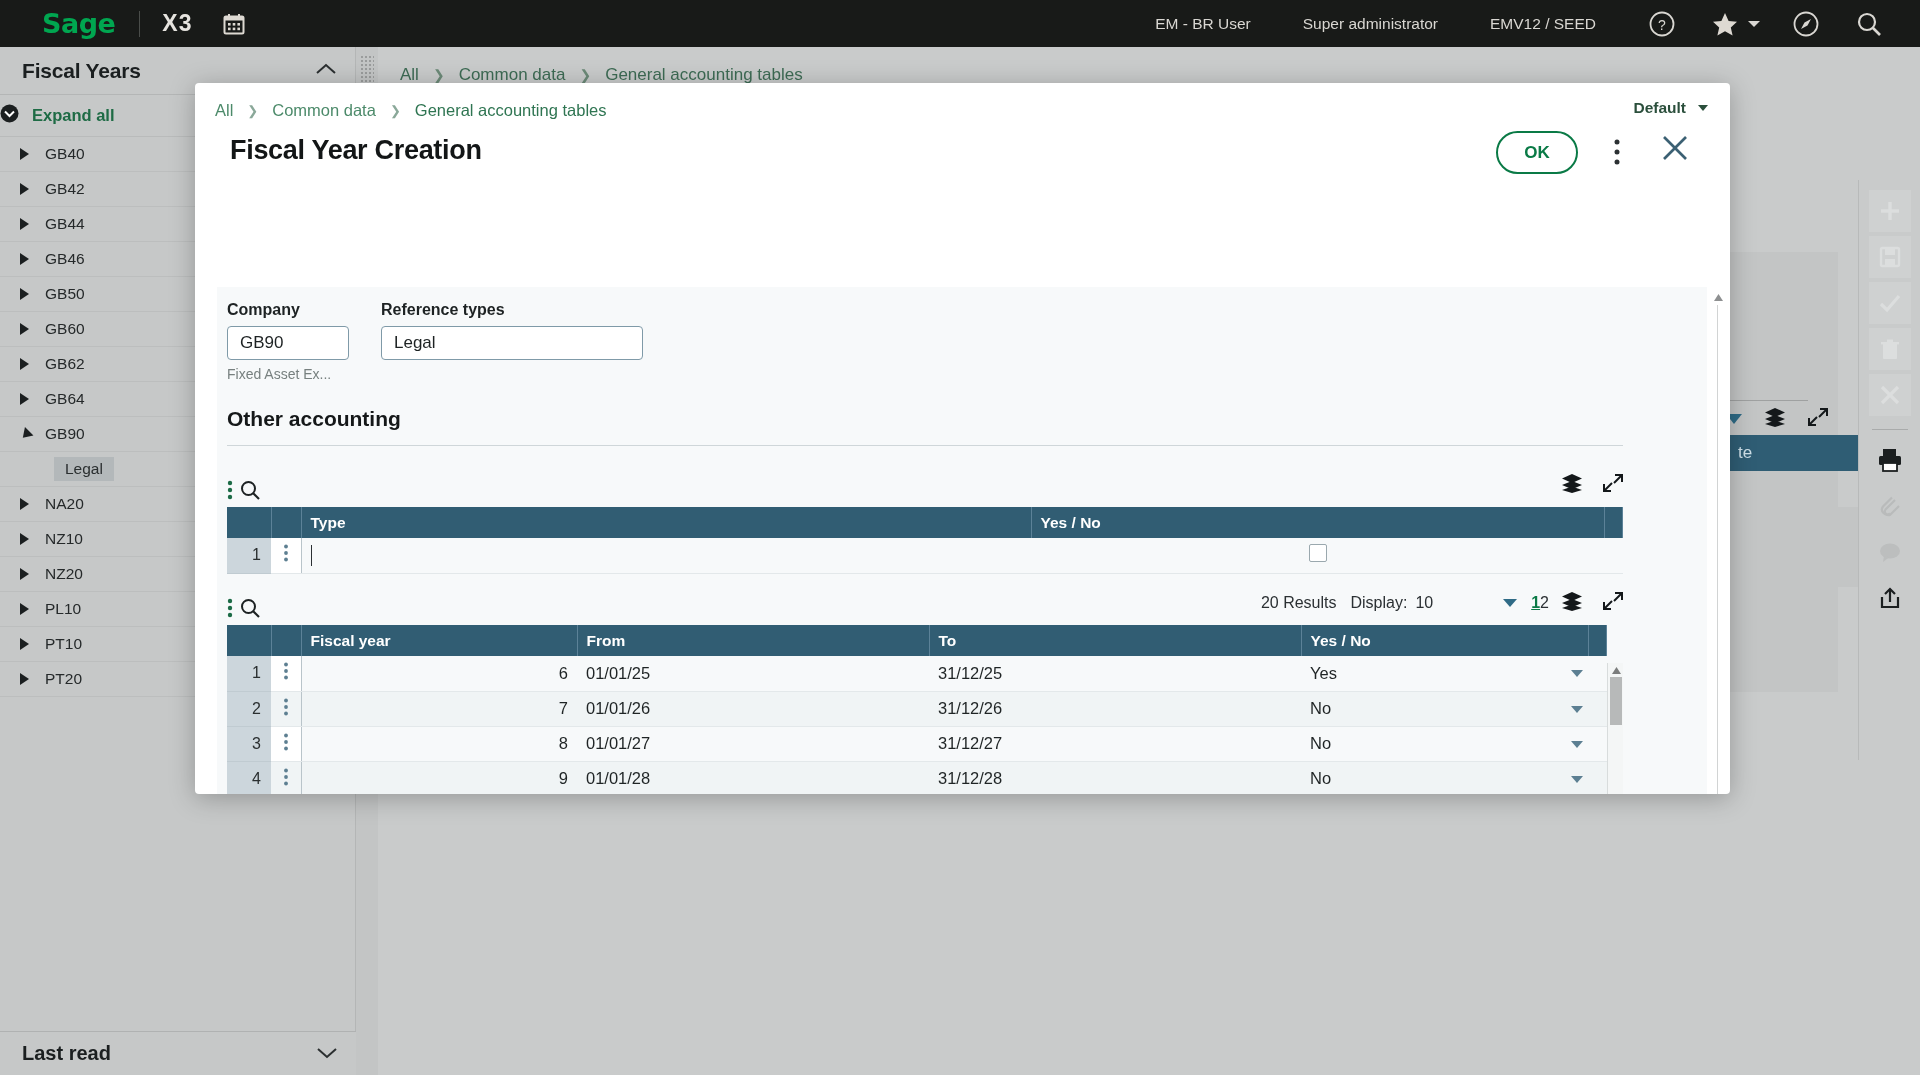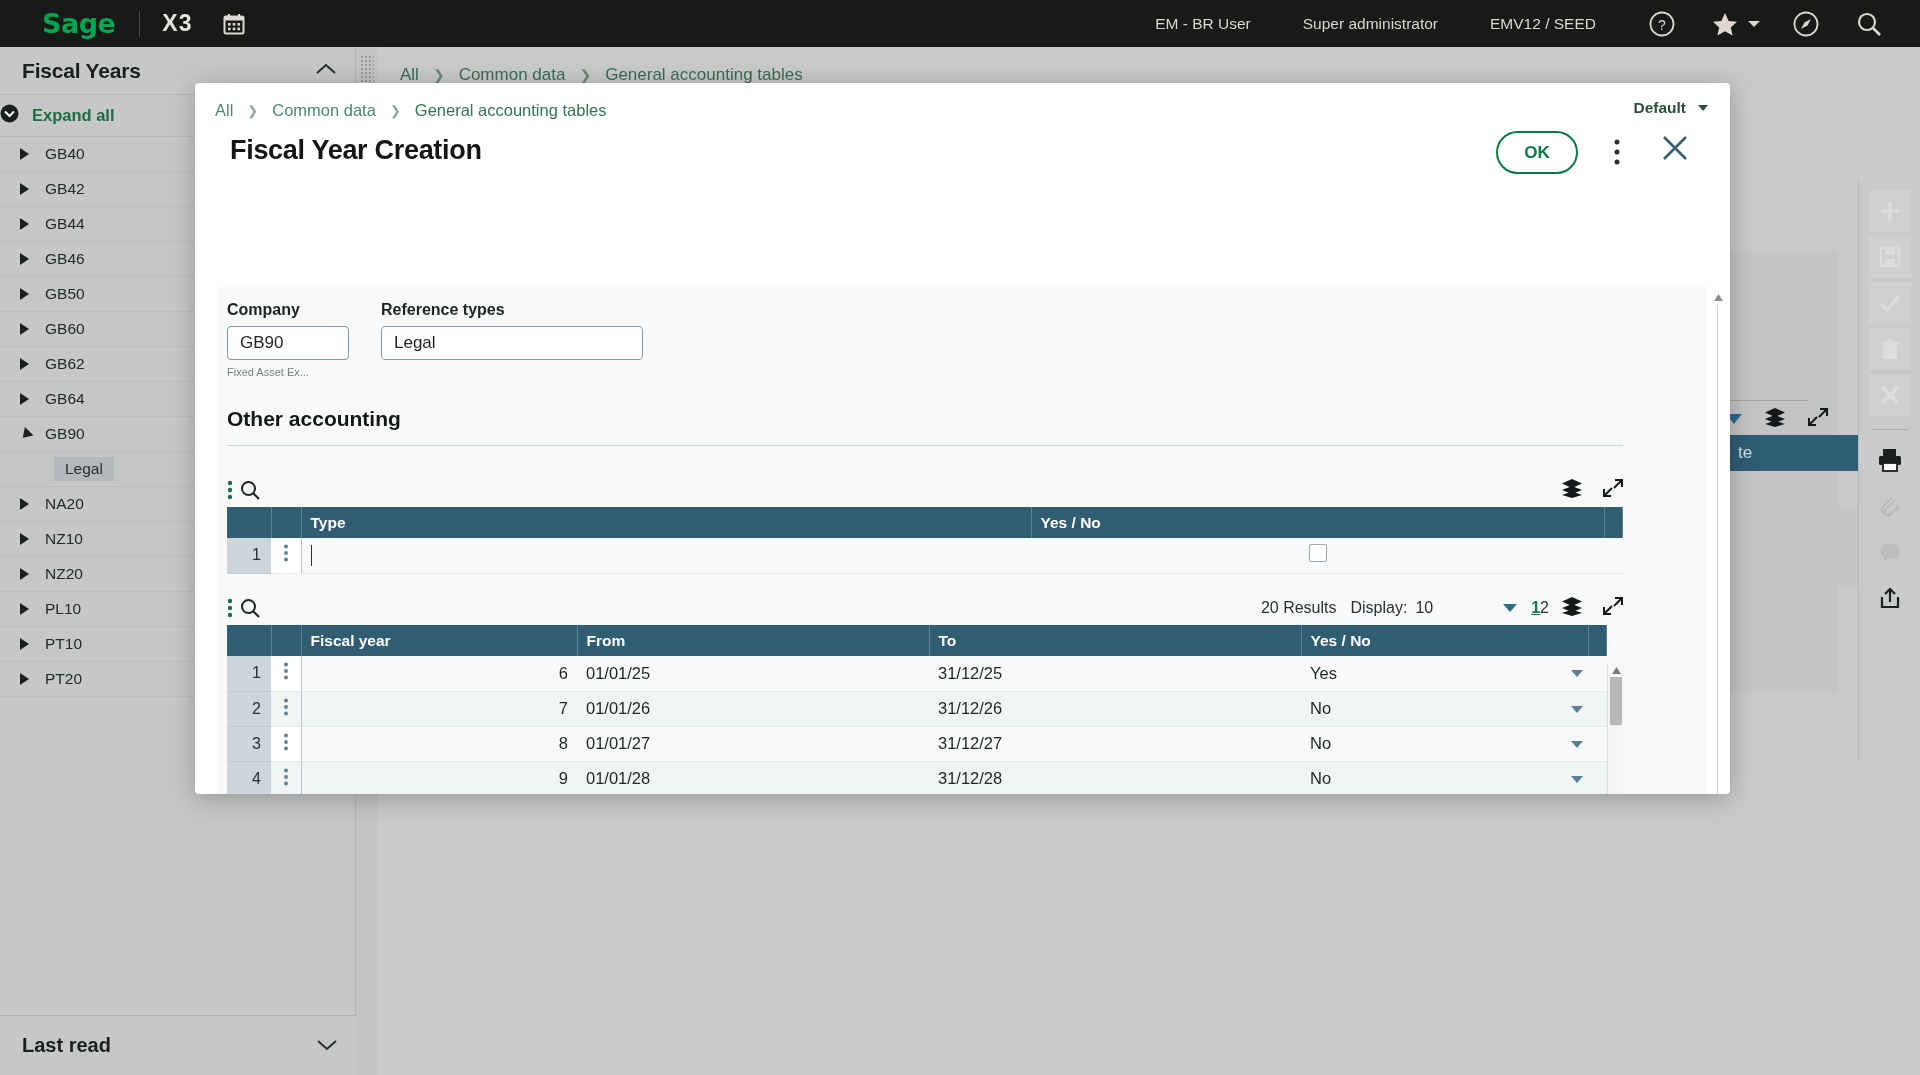--- a/index.html
+++ b/index.html
@@ -62,21 +62,21 @@
   .sb-arrow.open {
     border-left: 6px solid transparent; border-right: 6px solid transparent;
     border-top: 9px solid #1b1f20; border-bottom: 0; margin-right: 13px;
     transform: rotate(45deg);
   }
   .sb-item.child { padding-left: 54px; }
   .sb-item.child .chip {
     background: #b3b8ba; padding: 3px 11px; color: #2a2f30; font-size: 15.5px;
   }
   .sb-footer {
-    position: absolute; left: 0; bottom: 0; width: 356px; height: 60px;
+    position: absolute; left: 0; bottom: 0; width: 356px; height: 44px;
     background: #c6c8c8; border-top: 1px solid #b0b2b2;
     display: flex; align-items: center; padding: 0 18px 0 22px;
   }
   .sb-footer-title { font-size: 20px; font-weight: 700; color: #1b1f20; }
   .sb-footer-chev { margin-left: auto; }
   .sb-grip {
     position: absolute; left: 356px; top: 47px; width: 22px; height: 1028px;
     background: #c3c5c5;
   }
   .sb-grip .dots {
@@ -194,32 +194,32 @@
 
   .fields { position: absolute; left: 10px; top: 14px; display: flex; }
   .field { margin-right: 32px; }
   .field-label { font-size: 16px; font-weight: 700; color: #1d2223; margin-bottom: 7px; }
   .field-input {
     height: 34px; border: 1px solid #7f9aa8; border-radius: 4px; background: #fff;
     font-size: 17px; color: #1d2223; padding: 0 12px; display: flex; align-items: center;
   }
   .field-input.w1 { width: 122px; }
   .field-input.w2 { width: 262px; }
-  .field-sub { font-size: 11px; color: #77807f; margin-top: 6px; }
+  .field-sub { font-size: 14px; color: #77807f; margin-top: 6px; }
 
   .section-title {
     position: absolute; left: 10px; top: 120px; font-size: 21px; font-weight: 700; color: #151819;
   }
   .section-rule {
     position: absolute; left: 10px; top: 158px; width: 1396px; height: 1px; background: #cfd6d9;
   }
 
   
   .grid-tools {
-    position: absolute; height: 34px; display: flex; align-items: center;
+    position: absolute; height: 34px; display: flex; 
   }
   .gt-kebab { margin-right: 6px; display: flex; align-items: center; }
   .gt-search { margin-right: 12px; display: flex; align-items: center; }
   .gt-right {
     position: absolute; right: 0; display: flex; align-items: center; gap: 20px;
   }
   .gt-meta { font-size: 16px; color: #2b3033; margin-right: 14px; white-space: nowrap; }
   .gt-dd-caret {
     width: 0; height: 0; border-left: 7px solid transparent; border-right: 7px solid transparent;
     border-top: 8px solid #2f6b86; margin-right: 14px;

